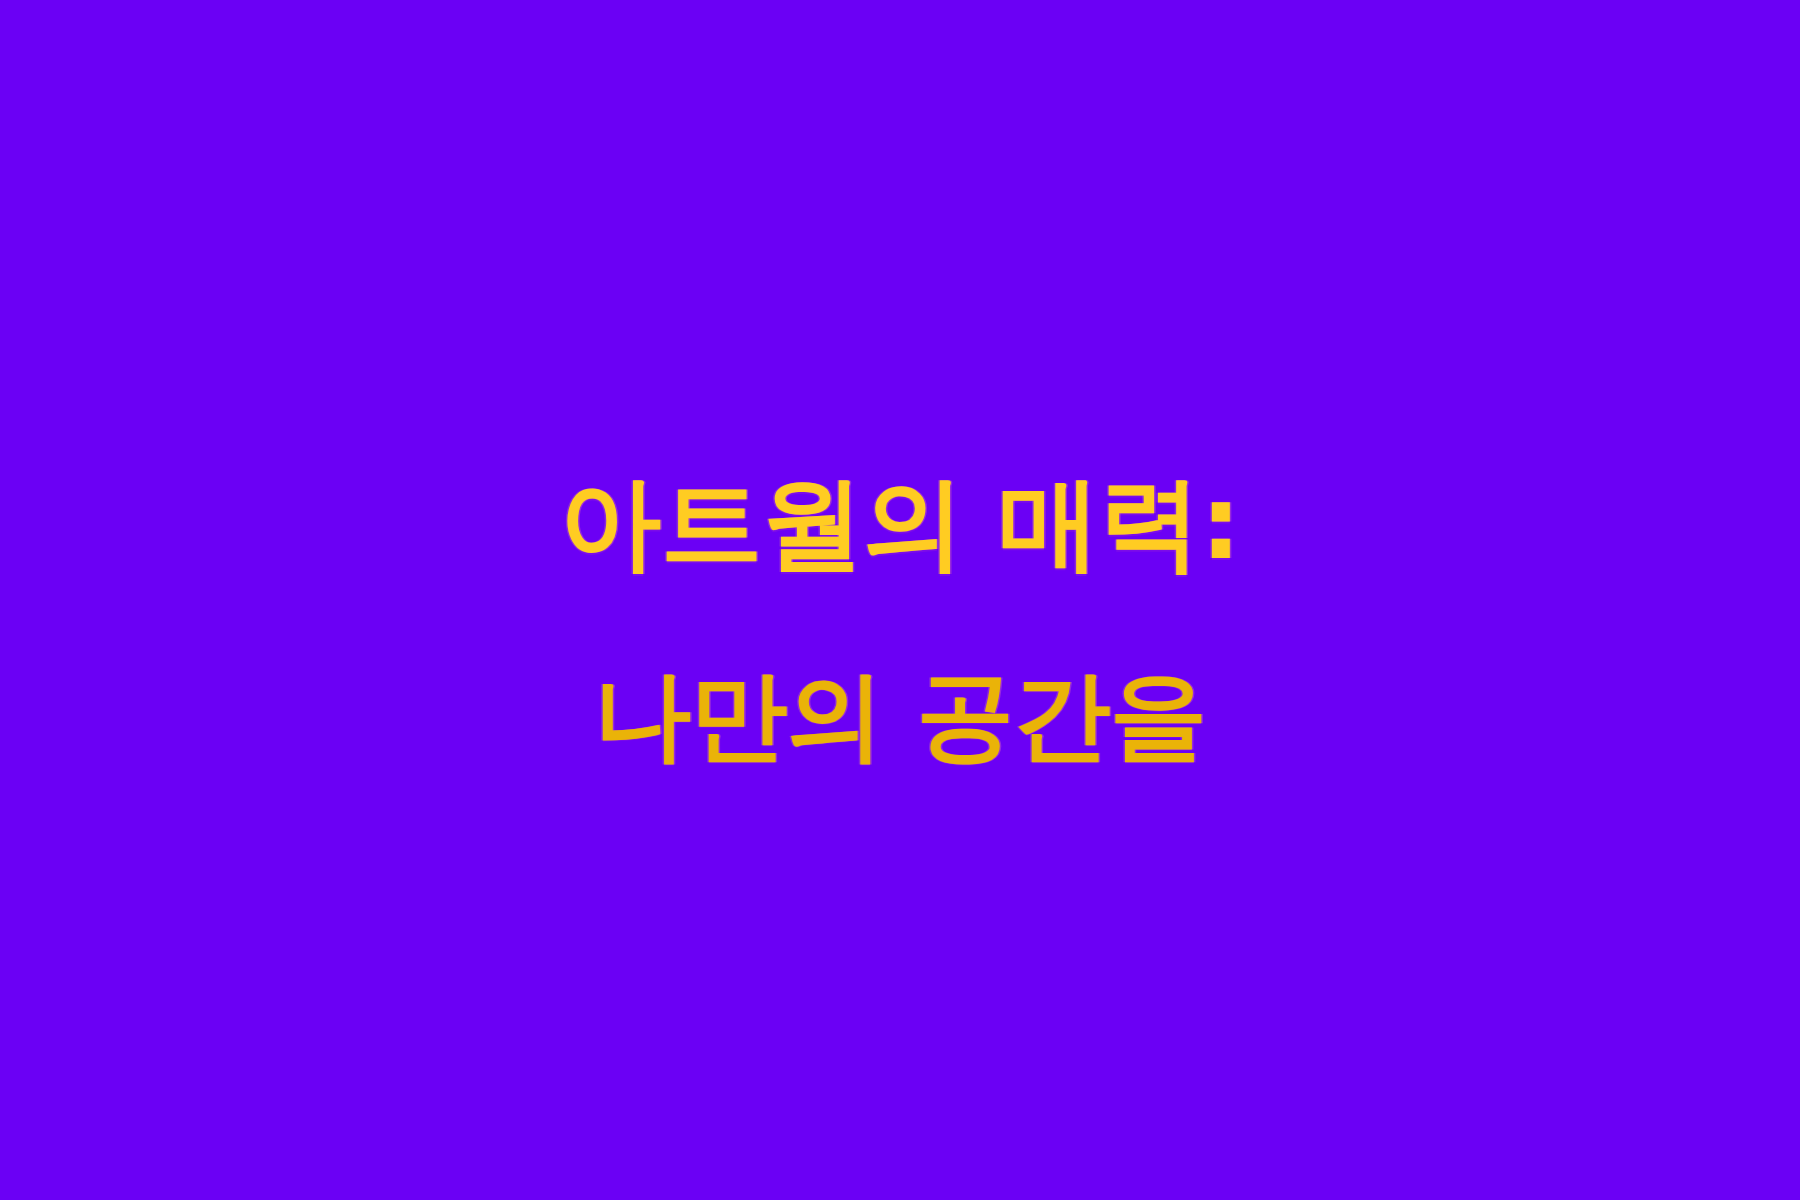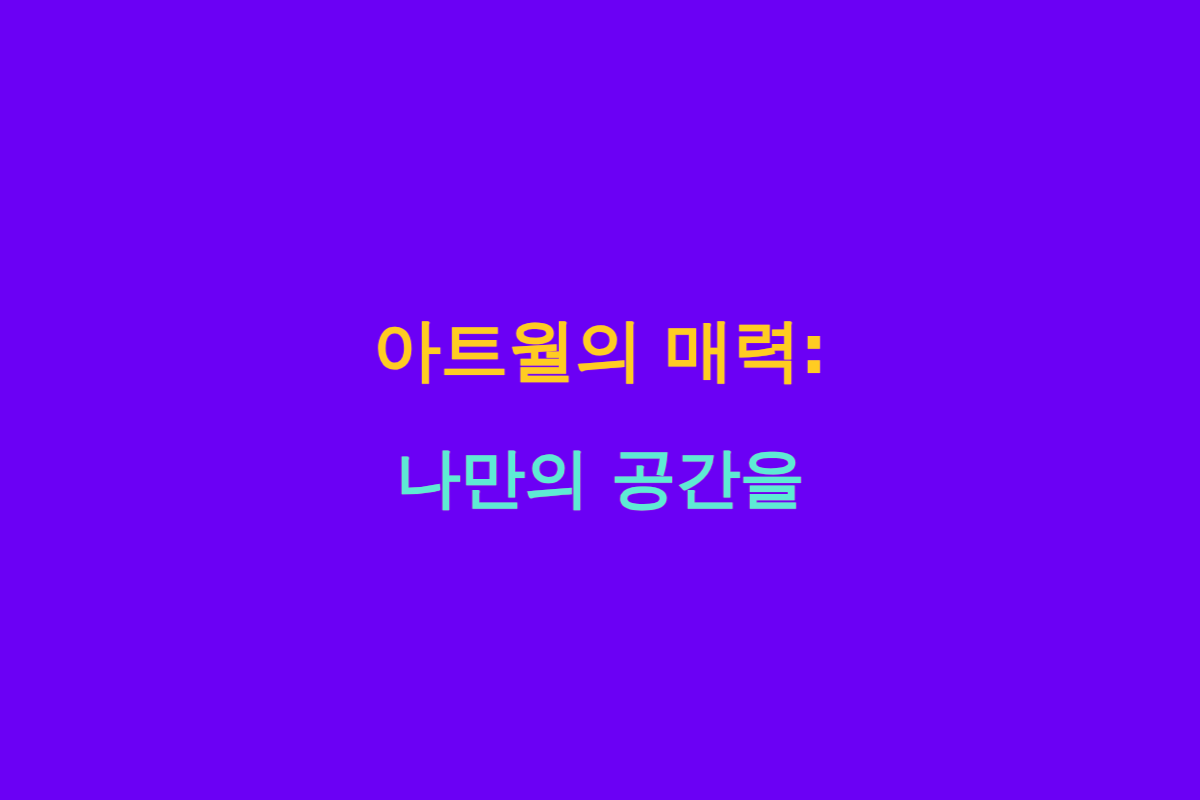--- a/index.html
+++ b/index.html
@@ -65,17 +65,17 @@
 </style>
 </head>
 <body style="background: rgb(107, 0, 245);">
 
 <div id="thumbnail-card" style="background-color: rgb(107, 0, 245);">
 
   <div id="headline-block">
 
     <span class="headline-line line-1" style="color: rgb(255, 204, 34); font-size: 67.85px;">아트월의 매력:</span>
 
-    <span class="headline-line line-2" style="color: #5eead4; font-size: 64.9px;">나만의 공간을</span>
+    <span class="headline-line line-2" style="color: #eab308; font-size: 64.9px;">나만의 공간을</span>
 
 
   </div>
 </div>
 
 </body></html>

